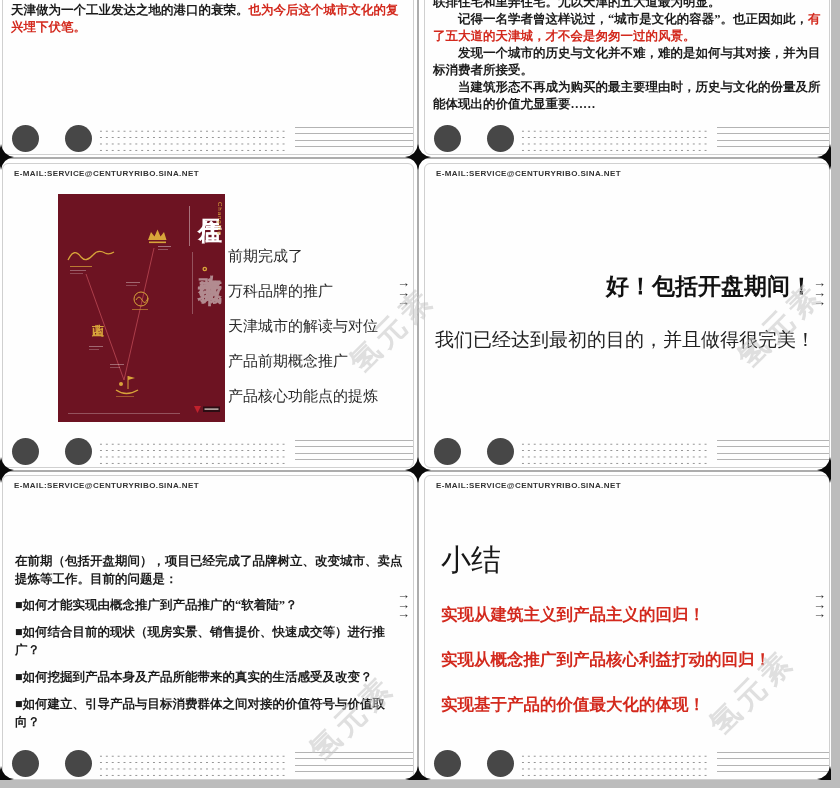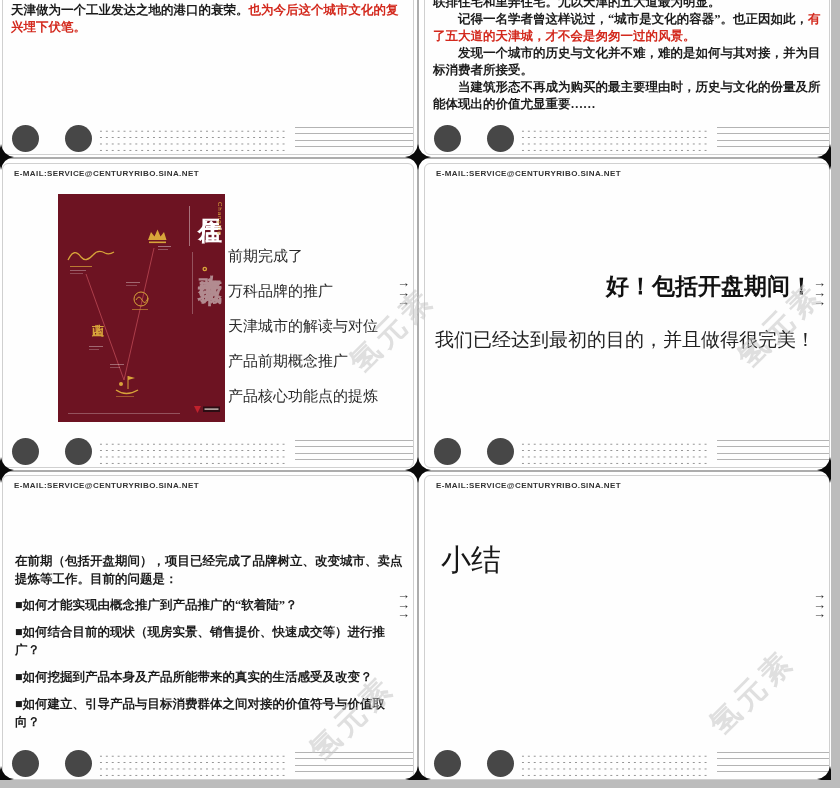--- a/index.html
+++ b/index.html
@@ -221,20 +221,25 @@
     <div class="circle c1"></div>
     <div class="circle c2"></div>
     <div class="dots"></div>
     <div class="fineprint"></div>
     <div class="arrows">→<br>→<br>→</div>
   </div>
 
   <div class="slide col2 row3">
     <div class="email">E-MAIL:SERVICE@CENTURYRIBO.SINA.NET</div>
     <div class="summary-title">小结</div>
+    <div class="summary-points">
+      <div>实现从建筑主义到产品主义的回归！</div>
+      <div>实现从概念推广到产品核心利益打动的回归！</div>
+      <div>实现基于产品的价值最大化的体现！</div>
+    </div>
     <div class="circle c1"></div>
     <div class="circle c2"></div>
     <div class="dots"></div>
     <div class="fineprint"></div>
     <div class="arrows">→<br>→<br>→</div>
   </div>
 
   <svg class="star" style="left:405px;top:144px" viewBox="0 0 26 26">
       <path d="M13 0 Q14.6 11.4 26 13 Q14.6 14.6 13 26 Q11.4 14.6 0 13 Q11.4 11.4 13 0 Z" fill="#0a0a0a"></path>
     </svg>

